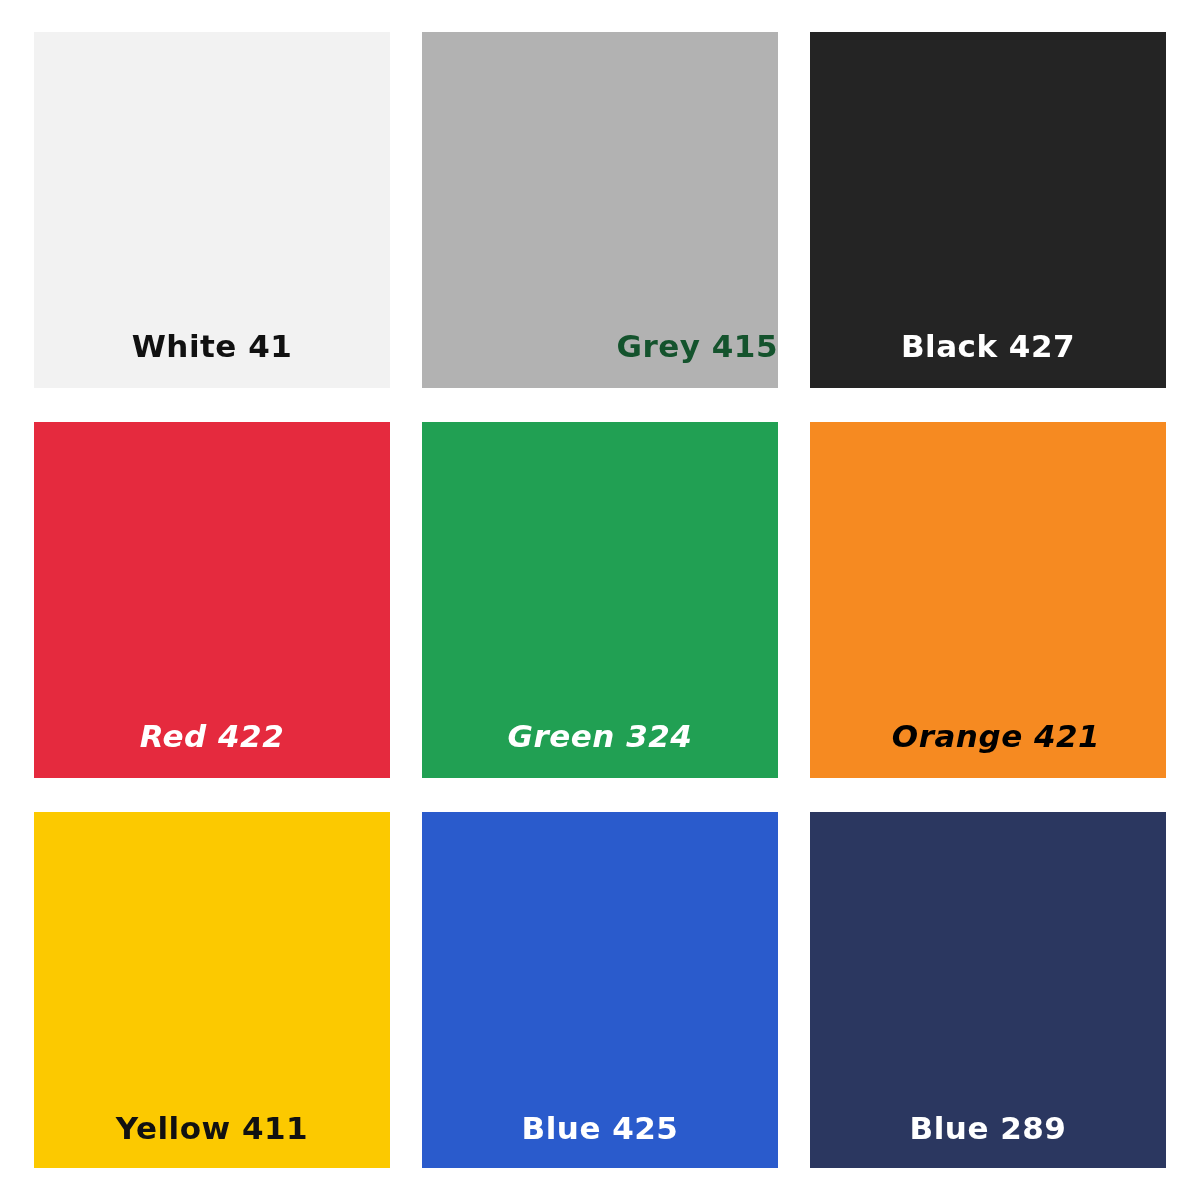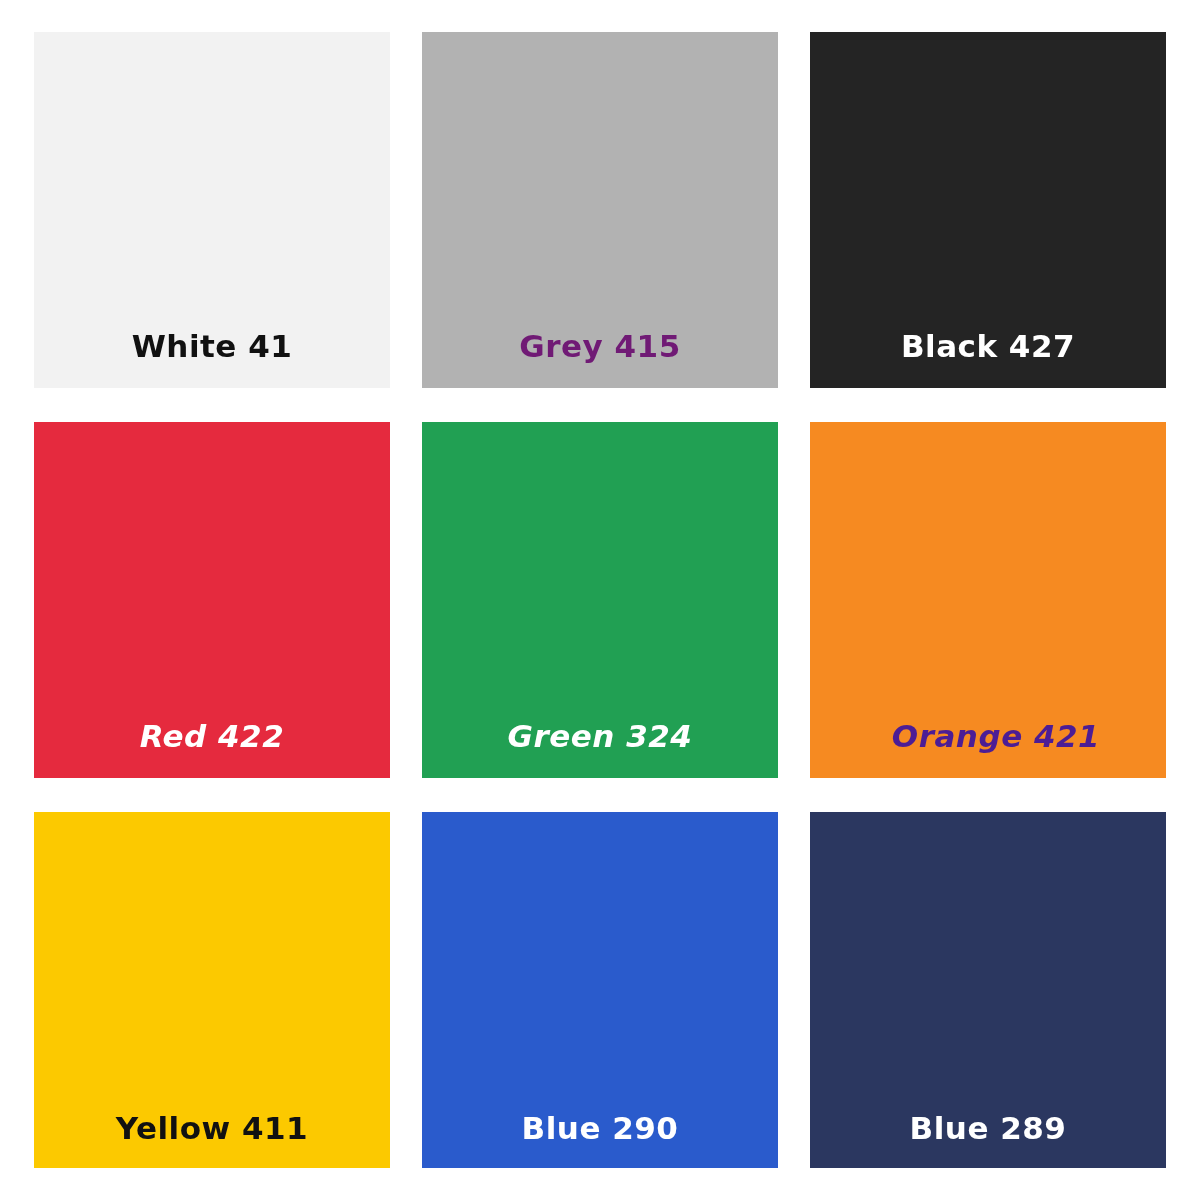--- a/index.html
+++ b/index.html
@@ -61,37 +61,37 @@
 </style>
 </head>
 <body>
 
 <div class="palette-sheet">
   <div class="swatch-grid">
       <div class="swatch row-1" style="background-color: rgb(242, 242, 242);">
         <div class="swatch-label" style="color: rgb(17, 17, 17);">White 41</div>
       </div>
       <div class="swatch row-1" style="background-color: rgb(178, 178, 178);">
-        <div class="swatch-label" style="color: #701a75;">Grey 415</div>
+        <div class="swatch-label" style="color: #14532d; text-align: right;">Grey 415</div>
       </div>
       <div class="swatch row-1" style="background-color: rgb(36, 36, 36);">
         <div class="swatch-label" style="color: rgb(255, 255, 255);">Black 427</div>
       </div>
       <div class="swatch row-2" style="background-color: rgb(229, 42, 62);">
         <div class="swatch-label" style="color: rgb(255, 255, 255);">Red 422</div>
       </div>
       <div class="swatch row-2" style="background-color: rgb(33, 160, 83);">
         <div class="swatch-label" style="color: rgb(255, 255, 255);">Green 324</div>
       </div>
       <div class="swatch row-2" style="background-color: rgb(246, 138, 33);">
-        <div class="swatch-label" style="color: #4c1d95; padding-left: 16px;">Orange 421</div>
+        <div class="swatch-label" style="color: #000000; padding-left: 16px;">Orange 421</div>
       </div>
       <div class="swatch row-3" style="background-color: rgb(252, 201, 0);">
         <div class="swatch-label" style="color: rgb(17, 17, 17);">Yellow 411</div>
       </div>
       <div class="swatch row-3" style="background-color: rgb(42, 91, 204);">
-        <div class="swatch-label" style="color: rgb(255, 255, 255);">Blue 290</div>
+        <div class="swatch-label" style="color: rgb(255, 255, 255);">Blue 425</div>
       </div>
       <div class="swatch row-3" style="background-color: rgb(43, 55, 96);">
         <div class="swatch-label" style="color: rgb(255, 255, 255);">Blue 289</div>
       </div>
     </div>
 </div>
 
 </body></html>

